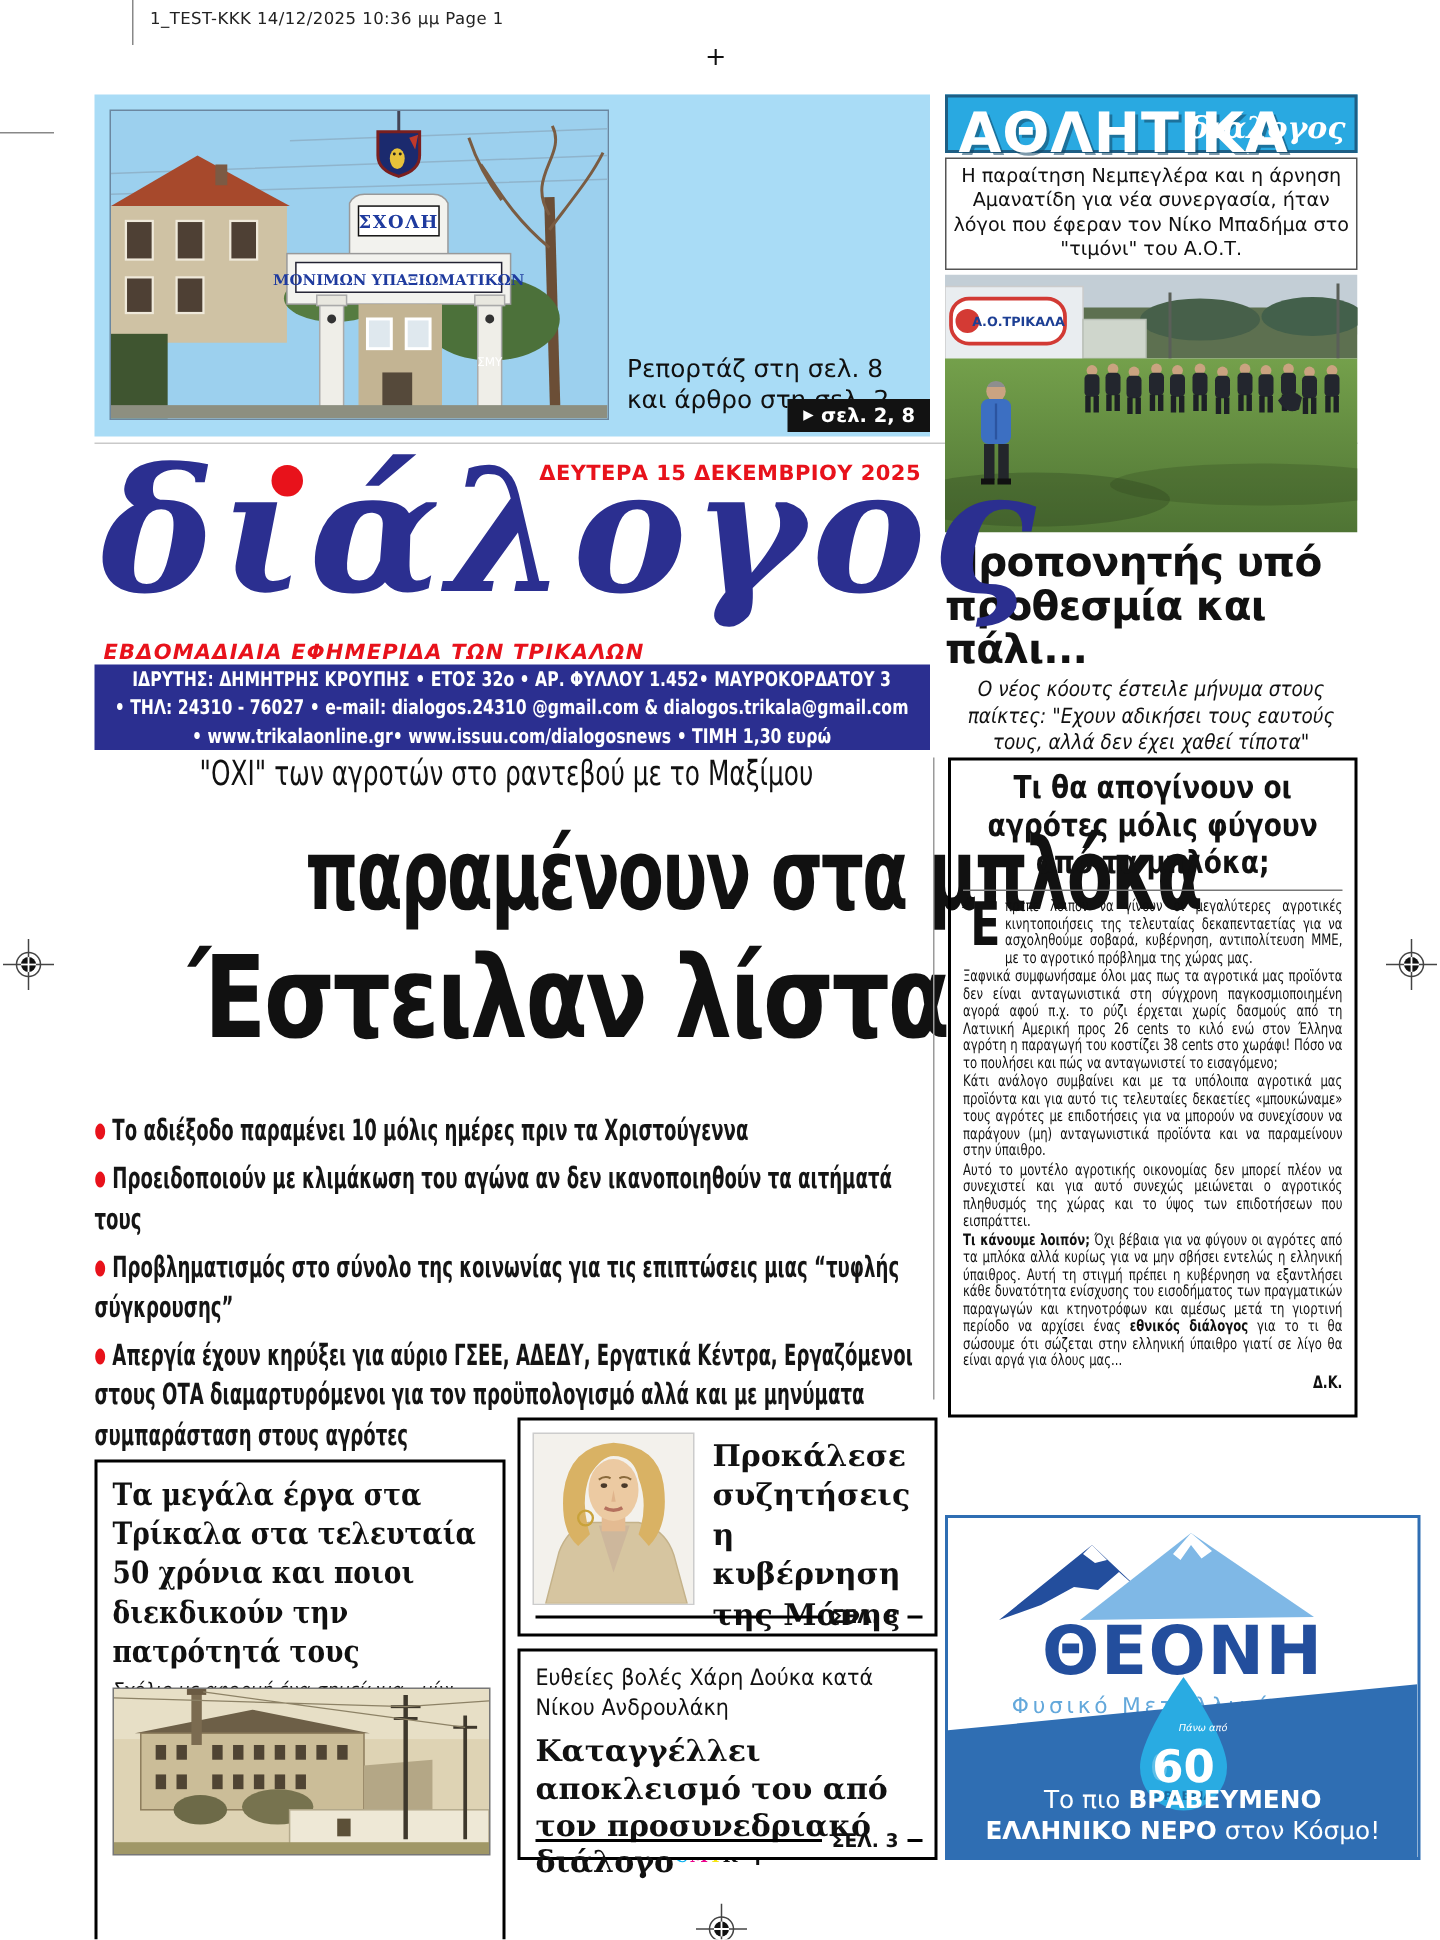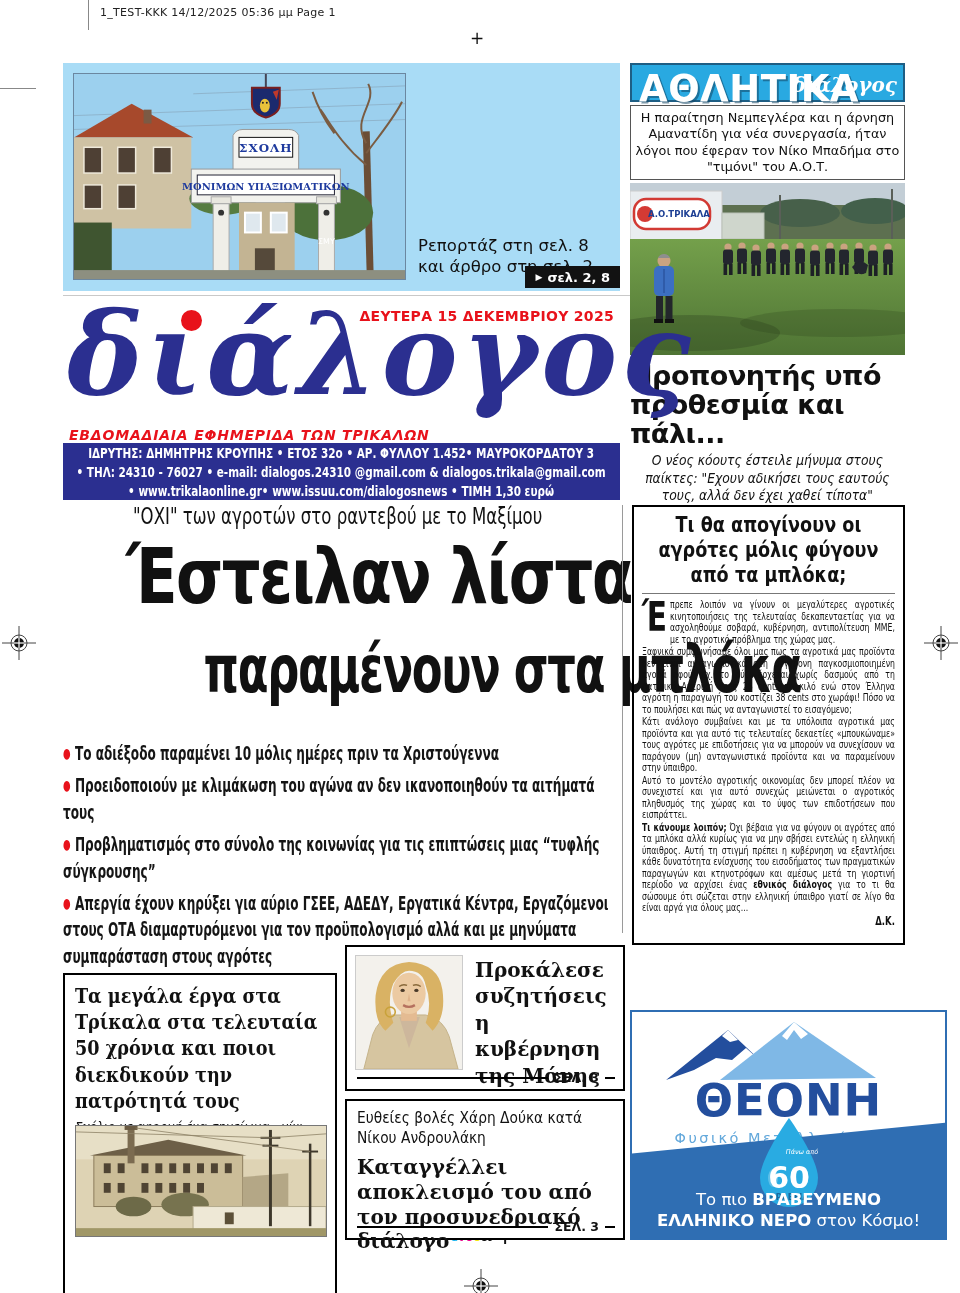--- a/index.html
+++ b/index.html
@@ -108,21 +108,21 @@
   .ad-band{position:absolute;left:0;right:0;bottom:0;height:128px;background:var(--theoni-band,#2f6eb3);clip-path:polygon(0 34%,100% 10%,100% 100%,0 100%)}
   .ad-drop{position:absolute;left:50%;transform:translateX(-50%);top:104px;width:70px;height:95px}
   .ad-l1{position:absolute;left:0;right:0;bottom:29px;text-align:center;color:#fff;font-size:16.5px}
   .ad-l2{position:absolute;left:0;right:0;bottom:8px;text-align:center;color:#fff;font-size:16.5px}
 </style>
 </head>
 <body>
 
 <div id="page">
 
-  <div class="proof-slug">1_TEST-KKK  14/12/2025  05:36 μμ  Page 1</div>
+  <div class="proof-slug">1_TEST-KKK  14/12/2025  10:36 μμ  Page 1</div>
   <div class="proof-vline"></div>
   <div class="proof-hline"></div>
   <div class="plus-top">+</div>
 
   <svg class="regmark reg-left" viewBox="0 0 34 34">
       <line x1="17" y1="0" x2="17" y2="34" stroke="#444" stroke-width="1"></line>
       <line x1="0" y1="17" x2="34" y2="17" stroke="#444" stroke-width="1"></line>
       <circle cx="17" cy="17" r="8" fill="none" stroke="#444"></circle>
       <circle cx="17" cy="17" r="5" fill="#111"></circle>
       <line x1="12" y1="17" x2="22" y2="17" stroke="#fff" stroke-width="1.2"></line>
@@ -273,22 +273,22 @@
       <div class="mh-bar-inner">
         <div>ΙΔΡΥΤΗΣ: ΔΗΜΗΤΡΗΣ ΚΡΟΥΠΗΣ • ΕΤΟΣ 32ο • ΑΡ. ΦΥΛΛΟΥ 1.452• ΜΑΥΡΟΚΟΡΔΑΤΟΥ 3</div>
         <div>• ΤΗΛ: 24310 - 76027 • e-mail: dialogos.24310 @gmail.com &amp; dialogos.trikala@gmail.com</div>
         <div>• www.trikalaonline.gr• www.issuu.com/dialogosnews • ΤΙΜΗ 1,30 ευρώ</div>
       </div>
     </div>
   </div>
 
   <div class="lead">
     <div class="lead-kicker">"ΟΧΙ" των αγροτών στο ραντεβού με το Μαξίμου</div>
+    <div class="h1-line h1-b"><span class="cond">παραμένουν στα μπλόκα</span></div>
     <div class="h1-line h1-a"><span class="cond">Έστειλαν λίστα</span></div>
-    <div class="h1-line h1-b"><span class="cond">παραμένουν στα μπλόκα</span></div>
     <div class="bullets">
       <p class="bullet"><span class="dot">●</span><span>Το αδιέξοδο παραμένει 10 μόλις ημέρες πριν τα Χριστούγεννα</span></p>
       <p class="bullet"><span class="dot">●</span><span>Προειδοποιούν με κλιμάκωση του αγώνα αν δεν ικανοποιηθούν τα αιτήματά τους</span></p>
       <p class="bullet"><span class="dot">●</span><span>Προβληματισμός στο σύνολο της κοινωνίας για τις επιπτώσεις μιας “τυφλής σύγκρουσης”</span></p>
       <p class="bullet"><span class="dot">●</span><span>Απεργία έχουν κηρύξει για αύριο ΓΣΕΕ, ΑΔΕΔΥ, Εργατικά Κέντρα, Εργαζόμενοι στους ΟΤΑ διαμαρτυρόμενοι για τον προϋπολογισμό αλλά και με μηνύματα συμπαράσταση στους αγρότες</span></p>
     </div>
   </div>
 
   <div class="divider-v"></div>
 

